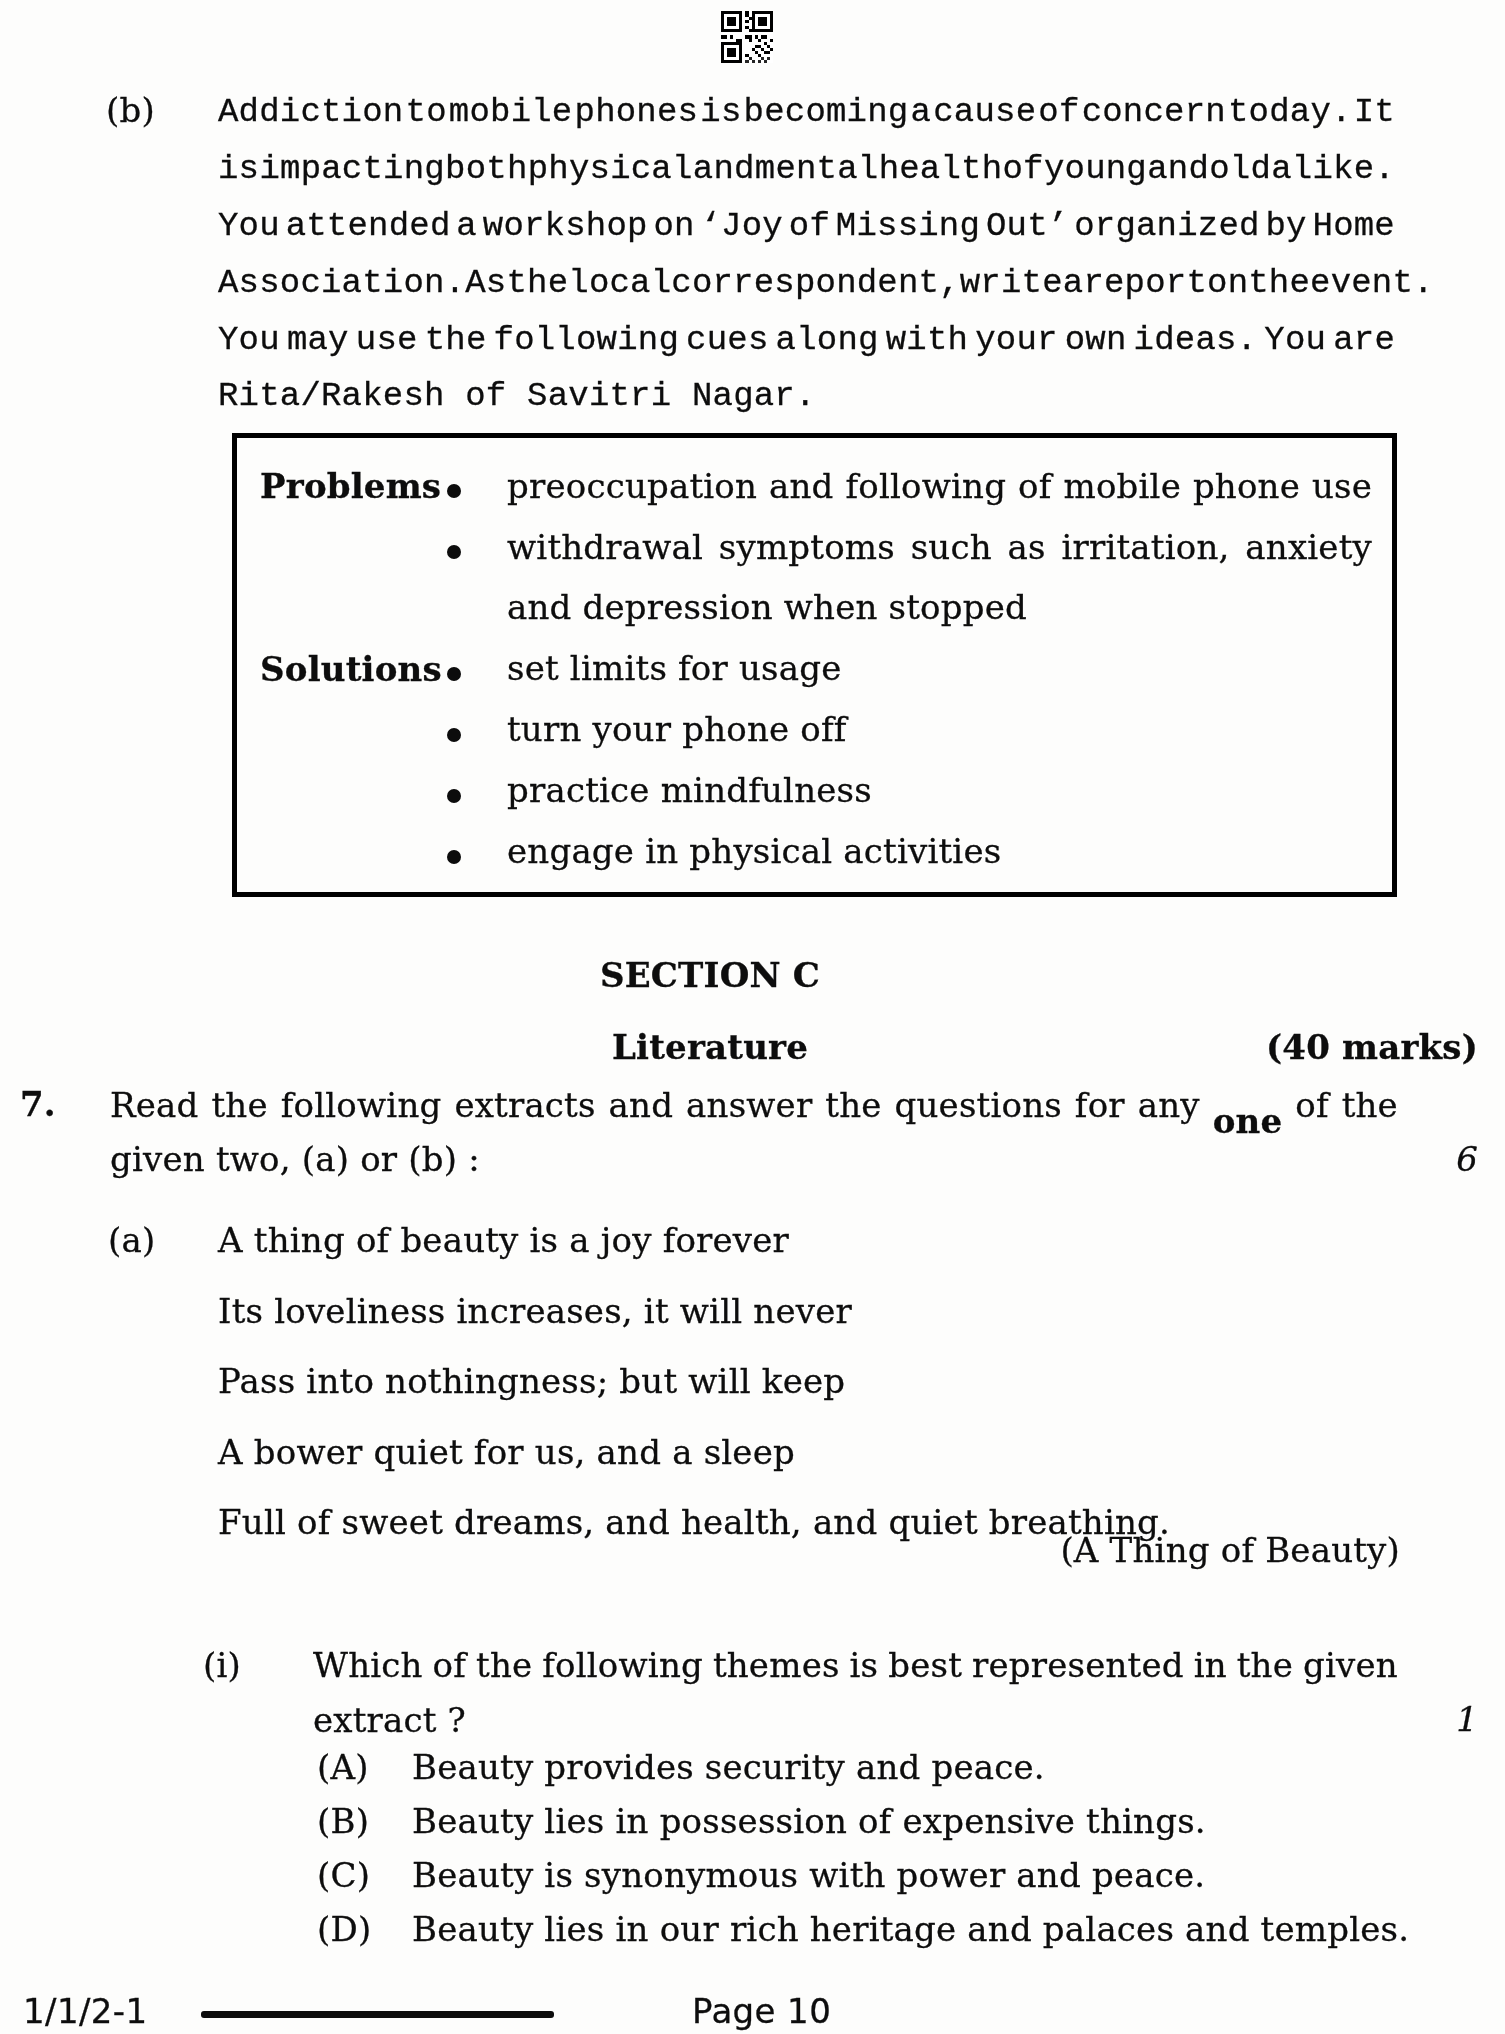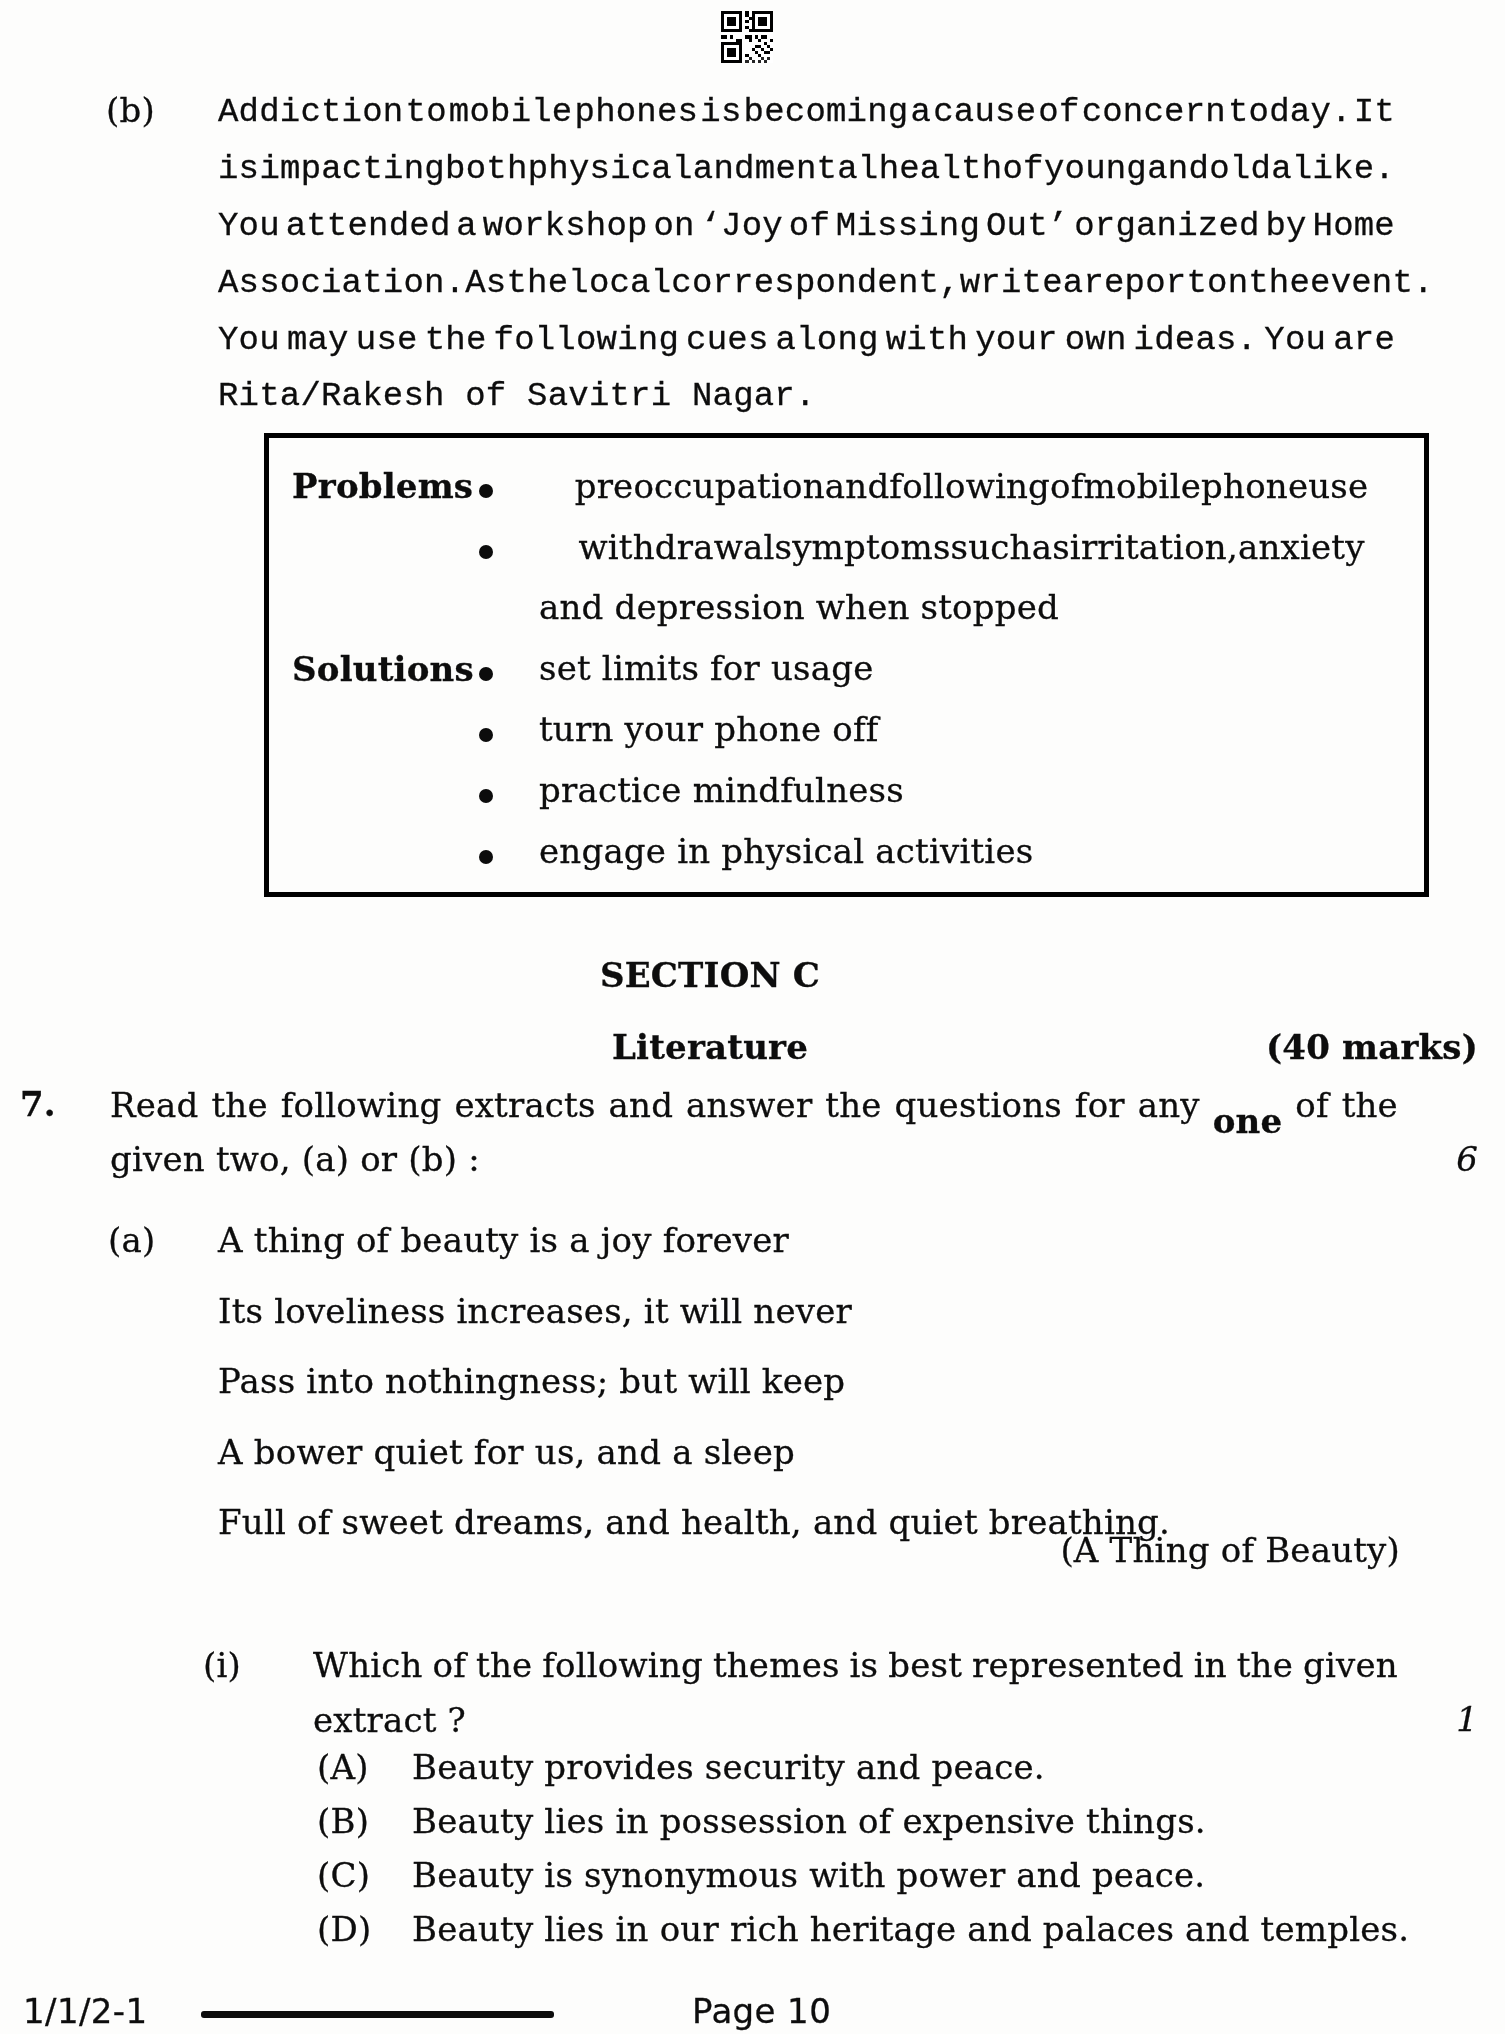--- a/index.html
+++ b/index.html
@@ -20,26 +20,25 @@
   .bi{font-weight:700;margin-top:32px;}
   
   .lines{--pitch:55px;}
   .ln{line-height:var(--pitch);height:var(--pitch);white-space:pre;}
   .jln{display:flex;justify-content:space-between;align-items:center;height:var(--pitch);white-space:nowrap;}
   
   .cuebox{
     left:232px;top:433px;width:1165px;height:464px;
     border:5px solid #000;box-sizing:border-box;
     padding:17px 20px 0 23px;
-    margin-left:32px;
   }
   .cuerow{display:grid;grid-template-columns:187px 60px 1fr;align-items:center;height:61px;}
   .cuerow .cell{min-width:0;}
   .dot{display:inline-block;width:14px;height:14px;border-radius:50%;background:#0c0c0c;}
-  .cuetext{width:100%;justify-content:center;}
+  .cuetext{width:100%;}
   
   .center-band{left:20px;width:1380px;text-align:center;}
   .rightmark{right:27px;text-align:right;}
   
   .optrow{display:grid;grid-template-columns:95px 1fr;align-items:center;height:54px;white-space:pre;}
   
   .sans{font-family:"DejaVu Sans","Liberation Sans",sans-serif;font-size:34px;letter-spacing:.4px;}
   .rule{background:#0c0c0c;height:7px;border-radius:3px;}
 </style>
 </head>

